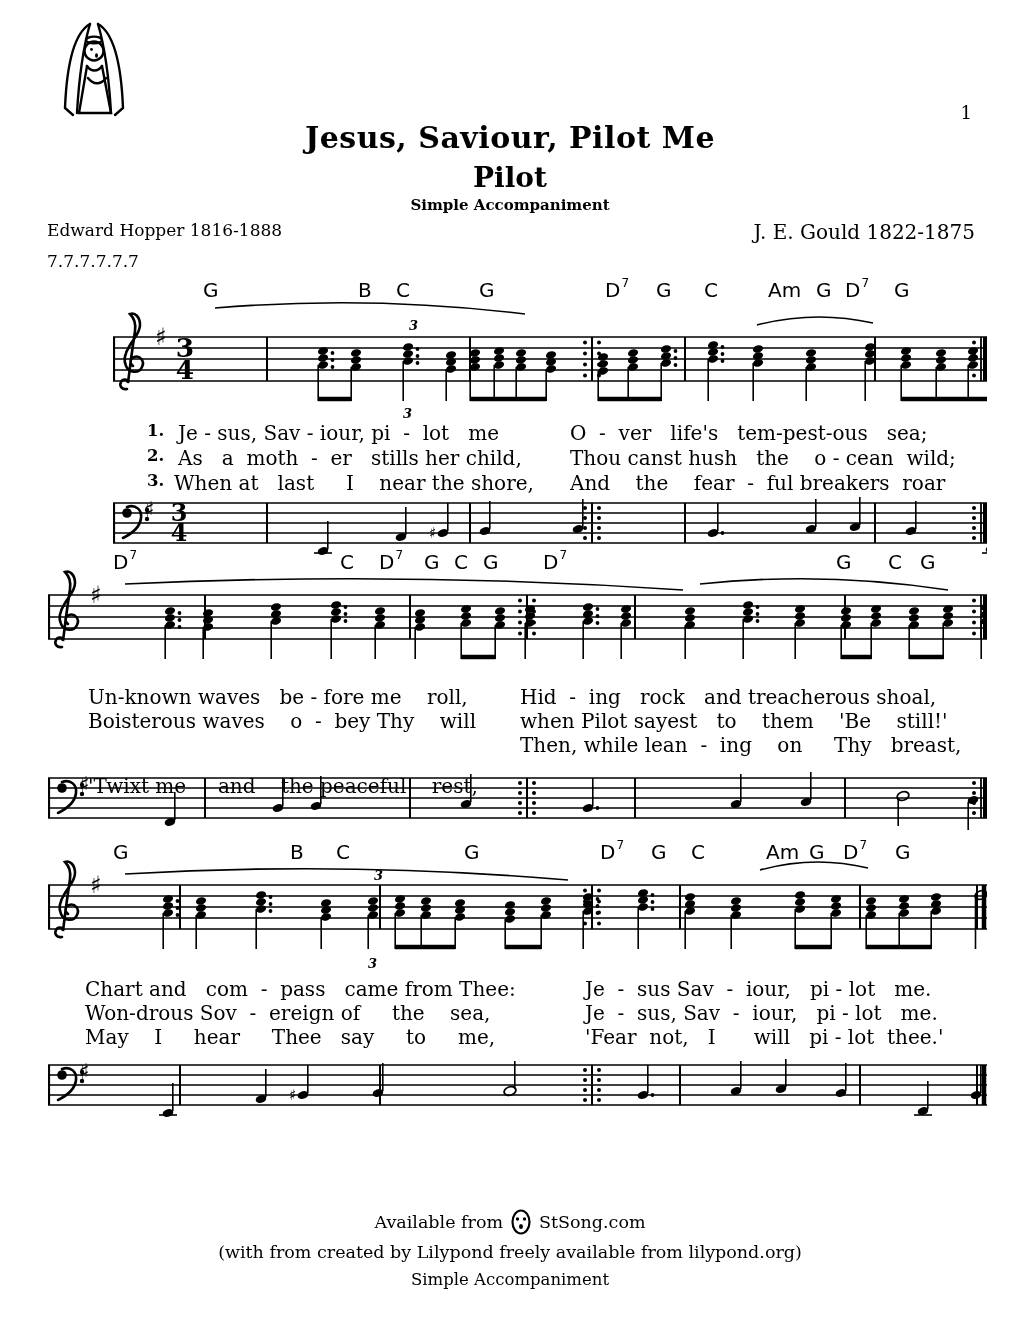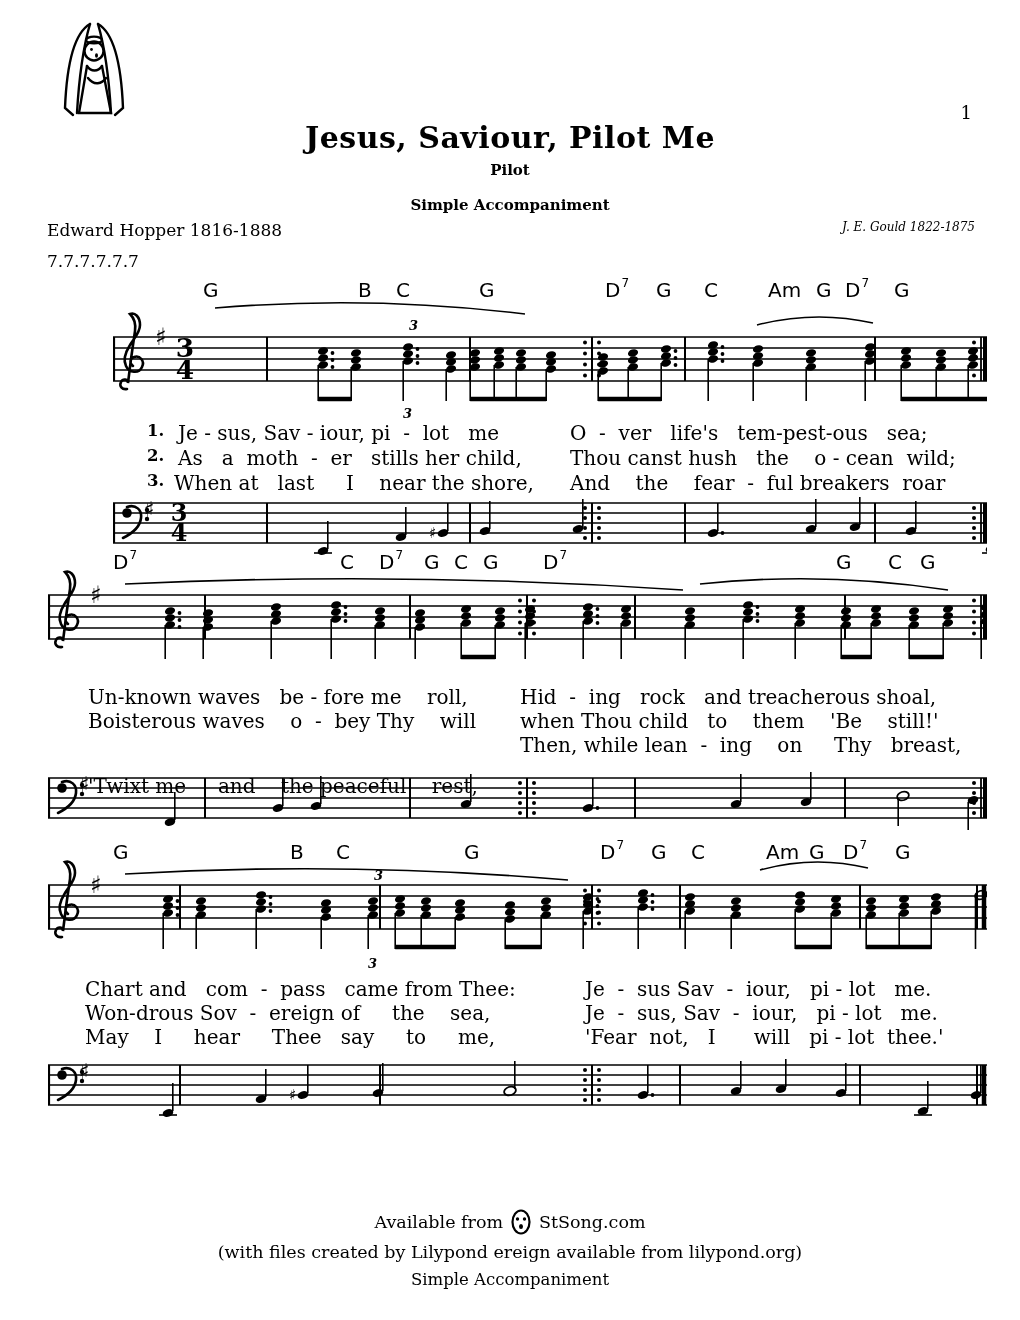--- a/index.html
+++ b/index.html
@@ -1,24 +1,24 @@
 <!DOCTYPE html>
 <html><head>
 <meta charset="utf-8">
 <style>
   html,body{margin:0;padding:0;background:#fff;}
   .page{position:relative;width:1020px;height:1320px;background:#ffffff;color:#000;
         font-family:"DejaVu Serif", serif;overflow:hidden;}
   .abs{position:absolute;}
   .center{left:0;right:0;text-align:center;}
   .title{top:120px;font-size:30px;font-weight:bold;letter-spacing:.5px;}
-  .subtitle{top:161px;font-size:15px;font-weight:bold;}
+  .subtitle{top:161px;font-size:28px;font-weight:bold;}
   .acc{top:196px;font-size:15px;font-weight:bold;}
   .lyricist{left:47px;top:220px;font-size:17px;}
-  .composer{right:45px;top:220px;font-size:12px;font-style:italic;}
+  .composer{right:45px;top:220px;font-size:20px;}
   .meter{left:47px;top:251px;font-size:17px;}
   .pagenum{right:48px;top:102px;font-size:18px;}
   .chord{position:absolute;font-family:"DejaVu Sans", sans-serif;font-size:20px;white-space:pre;}
   .chord sup{font-size:12px;position:relative;top:-2px;left:1px;}
   .lyric{position:absolute;font-size:20px;white-space:pre;}
   .vnum{position:absolute;font-size:16.5px;font-weight:bold;}
   .sys-svg{position:absolute;}
   .trip{position:absolute;font-size:13px;font-weight:bold;font-style:italic;}
   .f1{top:1208px;display:flex;justify-content:center;align-items:center;gap:7px;font-size:17.5px;width:100%;}
   .f2{top:1242px;font-size:17.5px;}
@@ -488,21 +488,21 @@
             <line x1="762.8" y1="52" x2="762.8" y2="24" stroke="#000" stroke-width="1.6"></line>
             <ellipse cx="855" cy="48" rx="6" ry="4.2" fill="none" stroke="#000" stroke-width="1.8" transform="rotate(-18 855 48)"></ellipse>
             <line x1="850.2" y1="50" x2="850.2" y2="78" stroke="#000" stroke-width="1.6"></line>
             <ellipse cx="925" cy="52" rx="5.4" ry="3.8" fill="#000" transform="rotate(-18 925 52)"></ellipse>
             <line x1="920.2" y1="54" x2="920.2" y2="82" stroke="#000" stroke-width="1.6"></line>
           </g>
         </svg>
         <span class="lyric" style="left:88px;top:685px">Un-known waves   be - fore me    roll,</span>
         <span class="lyric" style="left:520px;top:685px">Hid  -  ing   rock   and treacherous shoal,</span>
         <span class="lyric" style="left:88px;top:709px">Boisterous waves    o  -  bey Thy    will</span>
-        <span class="lyric" style="left:520px;top:709px">when Thou child   to    them    'Be    still!'</span>
+        <span class="lyric" style="left:520px;top:709px">when Pilot sayest   to    them    'Be    still!'</span>
         <span class="lyric" style="left:88px;top:774px">'Twixt me     and    the peaceful    rest,</span>
         <span class="lyric" style="left:520px;top:733px">Then, while lean  -  ing    on     Thy   breast,</span>
       </div>
       <div>
         <span class="chord" style="left:113px;top:840px">G</span>
         <span class="chord" style="left:290px;top:840px">B</span>
         <span class="chord" style="left:336px;top:840px">C</span>
         <span class="chord" style="left:464px;top:840px">G</span>
         <span class="chord" style="left:600px;top:840px">D<sup>7</sup></span>
         <span class="chord" style="left:651px;top:840px">G</span>
@@ -718,16 +718,16 @@
   <div class="abs f1">
     <span>Available from</span>
     <svg width="22" height="28" viewBox="0 0 22 28">
       <ellipse cx="11" cy="14" rx="8.5" ry="11.5" fill="none" stroke="#000" stroke-width="2.2"></ellipse>
       <circle cx="7.5" cy="11" r="1.7" fill="#000"></circle>
       <circle cx="14.5" cy="11" r="1.7" fill="#000"></circle>
       <ellipse cx="11" cy="18.5" rx="2" ry="2.6" fill="#000"></ellipse>
     </svg>
     <span>StSong.com</span>
   </div>
-  <div class="abs center f2">(with files created by Lilypond ereign available from lilypond.org)</div>
+  <div class="abs center f2">(with from created by Lilypond freely available from lilypond.org)</div>
   <div class="abs center f3">Simple Accompaniment</div>
 
 </div>
 
 </body></html>

